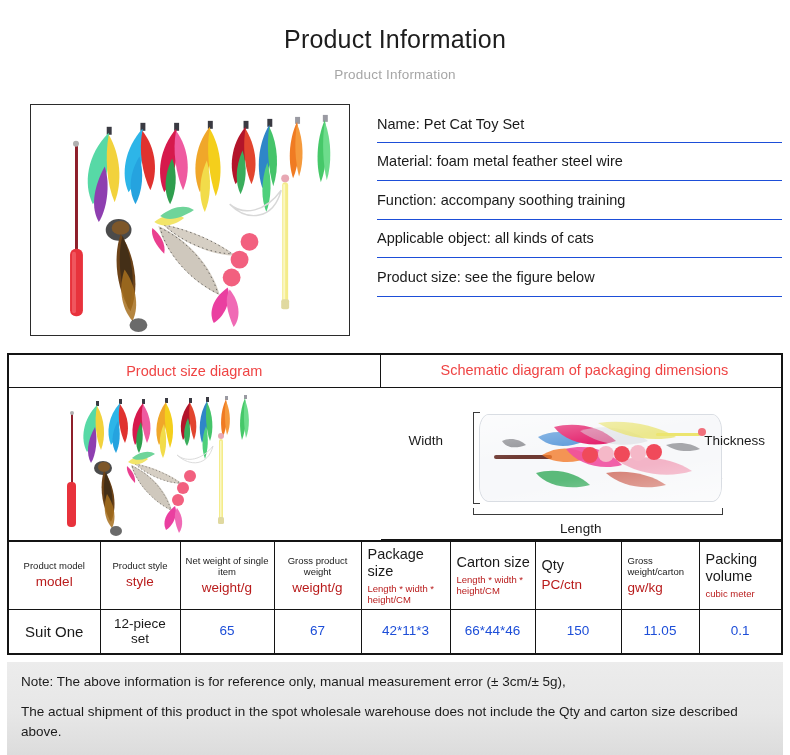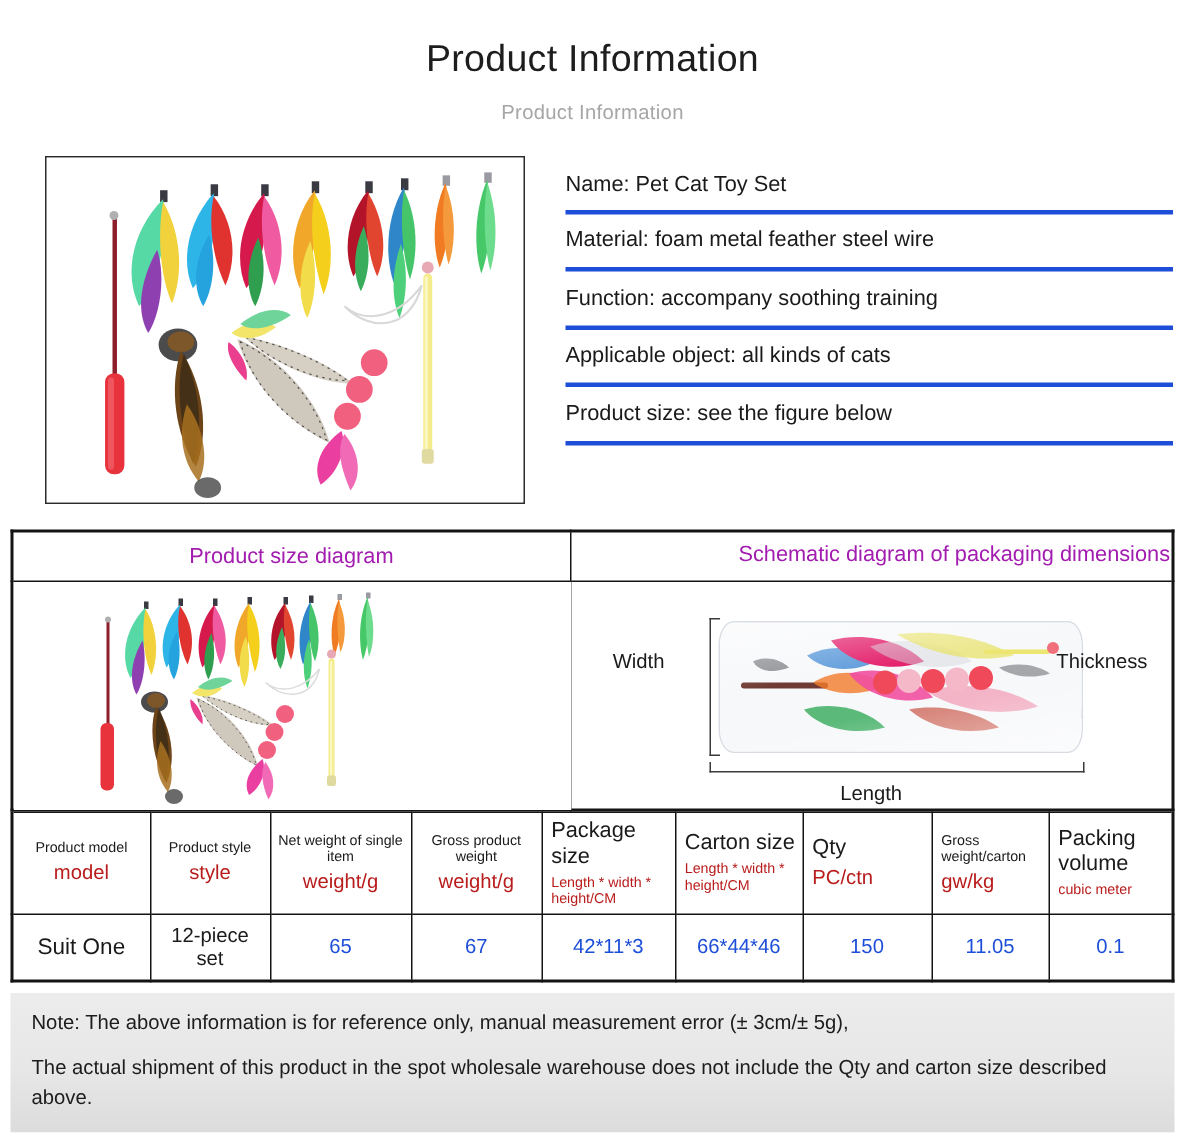--- a/index.html
+++ b/index.html
@@ -30,42 +30,42 @@
     margin-top: 22px; padding: 0 8px 0 30px;
   }
   .photo-frame {
     width: 320px; height: 232px;
     border: 1px solid #2b2b2b;
     background: #fff; position: relative; flex: 0 0 auto;
     overflow: hidden;
   }
   .spec-list { flex: 1 1 auto; margin-left: 27px; padding-top: 2px; }
   .spec-row {
-    border-bottom: 3px solid #1d4ed8;
+    border-bottom: 1px solid #1d4ed8;
     height: 38.5px;
     display: flex; align-items: center;
     font-size: 14.5px; color: #1a1a1a; white-space: nowrap;
   }
   .spec-row:first-child { height: 37px; }
 
   
   .grid-table {
     margin: 17px 7px 0 7px;
     border: 2px solid #141414;
     border-collapse: collapse;
     width: 776px;
   }
   .grid-table td { border: 1px solid #141414; vertical-align: middle; }
 
   .diag-head {
     height: 34px; text-align: center;
-    font-size: 14.5px; color: #a21caf;
+    font-size: 14.5px; color: #ef4444;
   }
   .diag-head.left { text-align: center; }
-  .diag-head.right { text-align: right; padding-left: 48px; line-height: 1.2; }
+  .diag-head.right { text-align: left; padding-left: 60px; line-height: 1.2; }
 
   .diag-body { height: 152px; position: relative; padding: 0; }
 
   
   .toy-art { position: absolute; inset: 0; }
 
   
   .pack-wrap { position: absolute; inset: 0; }
   .pack-label {
     position: absolute; font-size: 13.5px; color: #1b1b1b;

